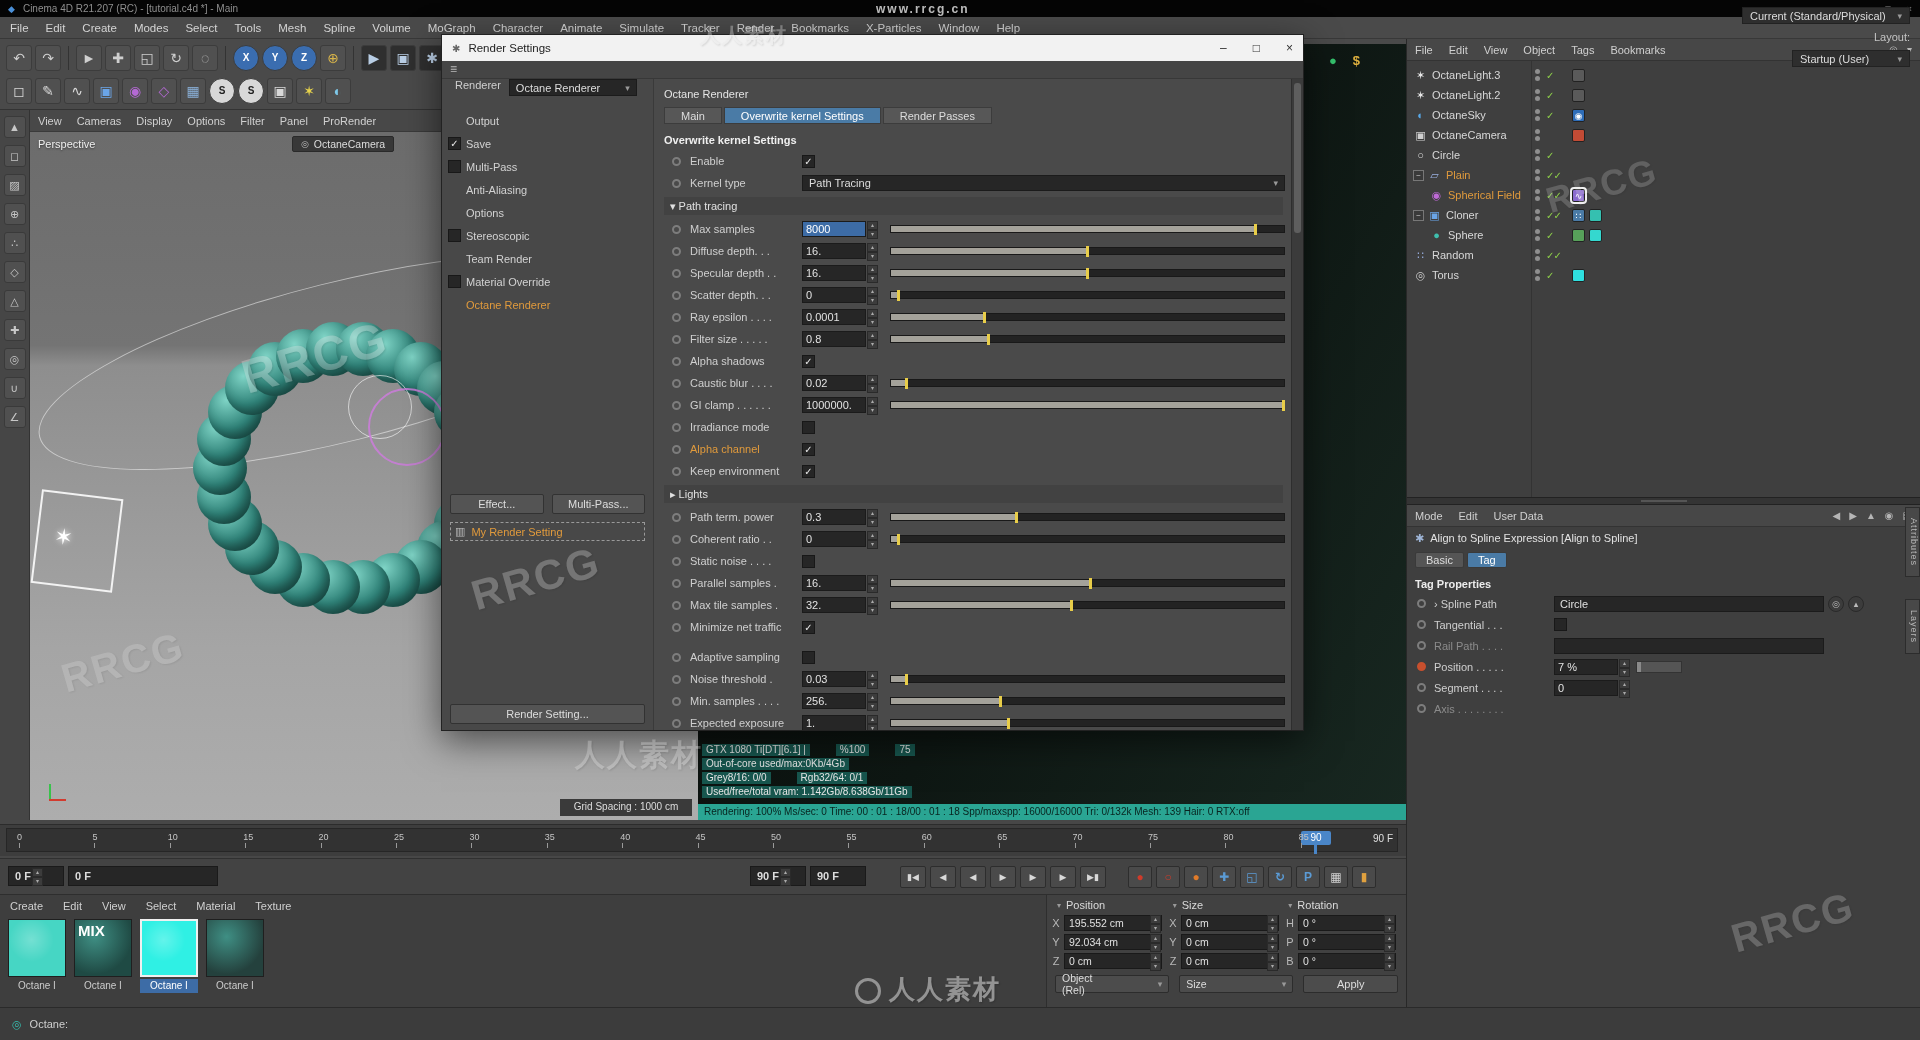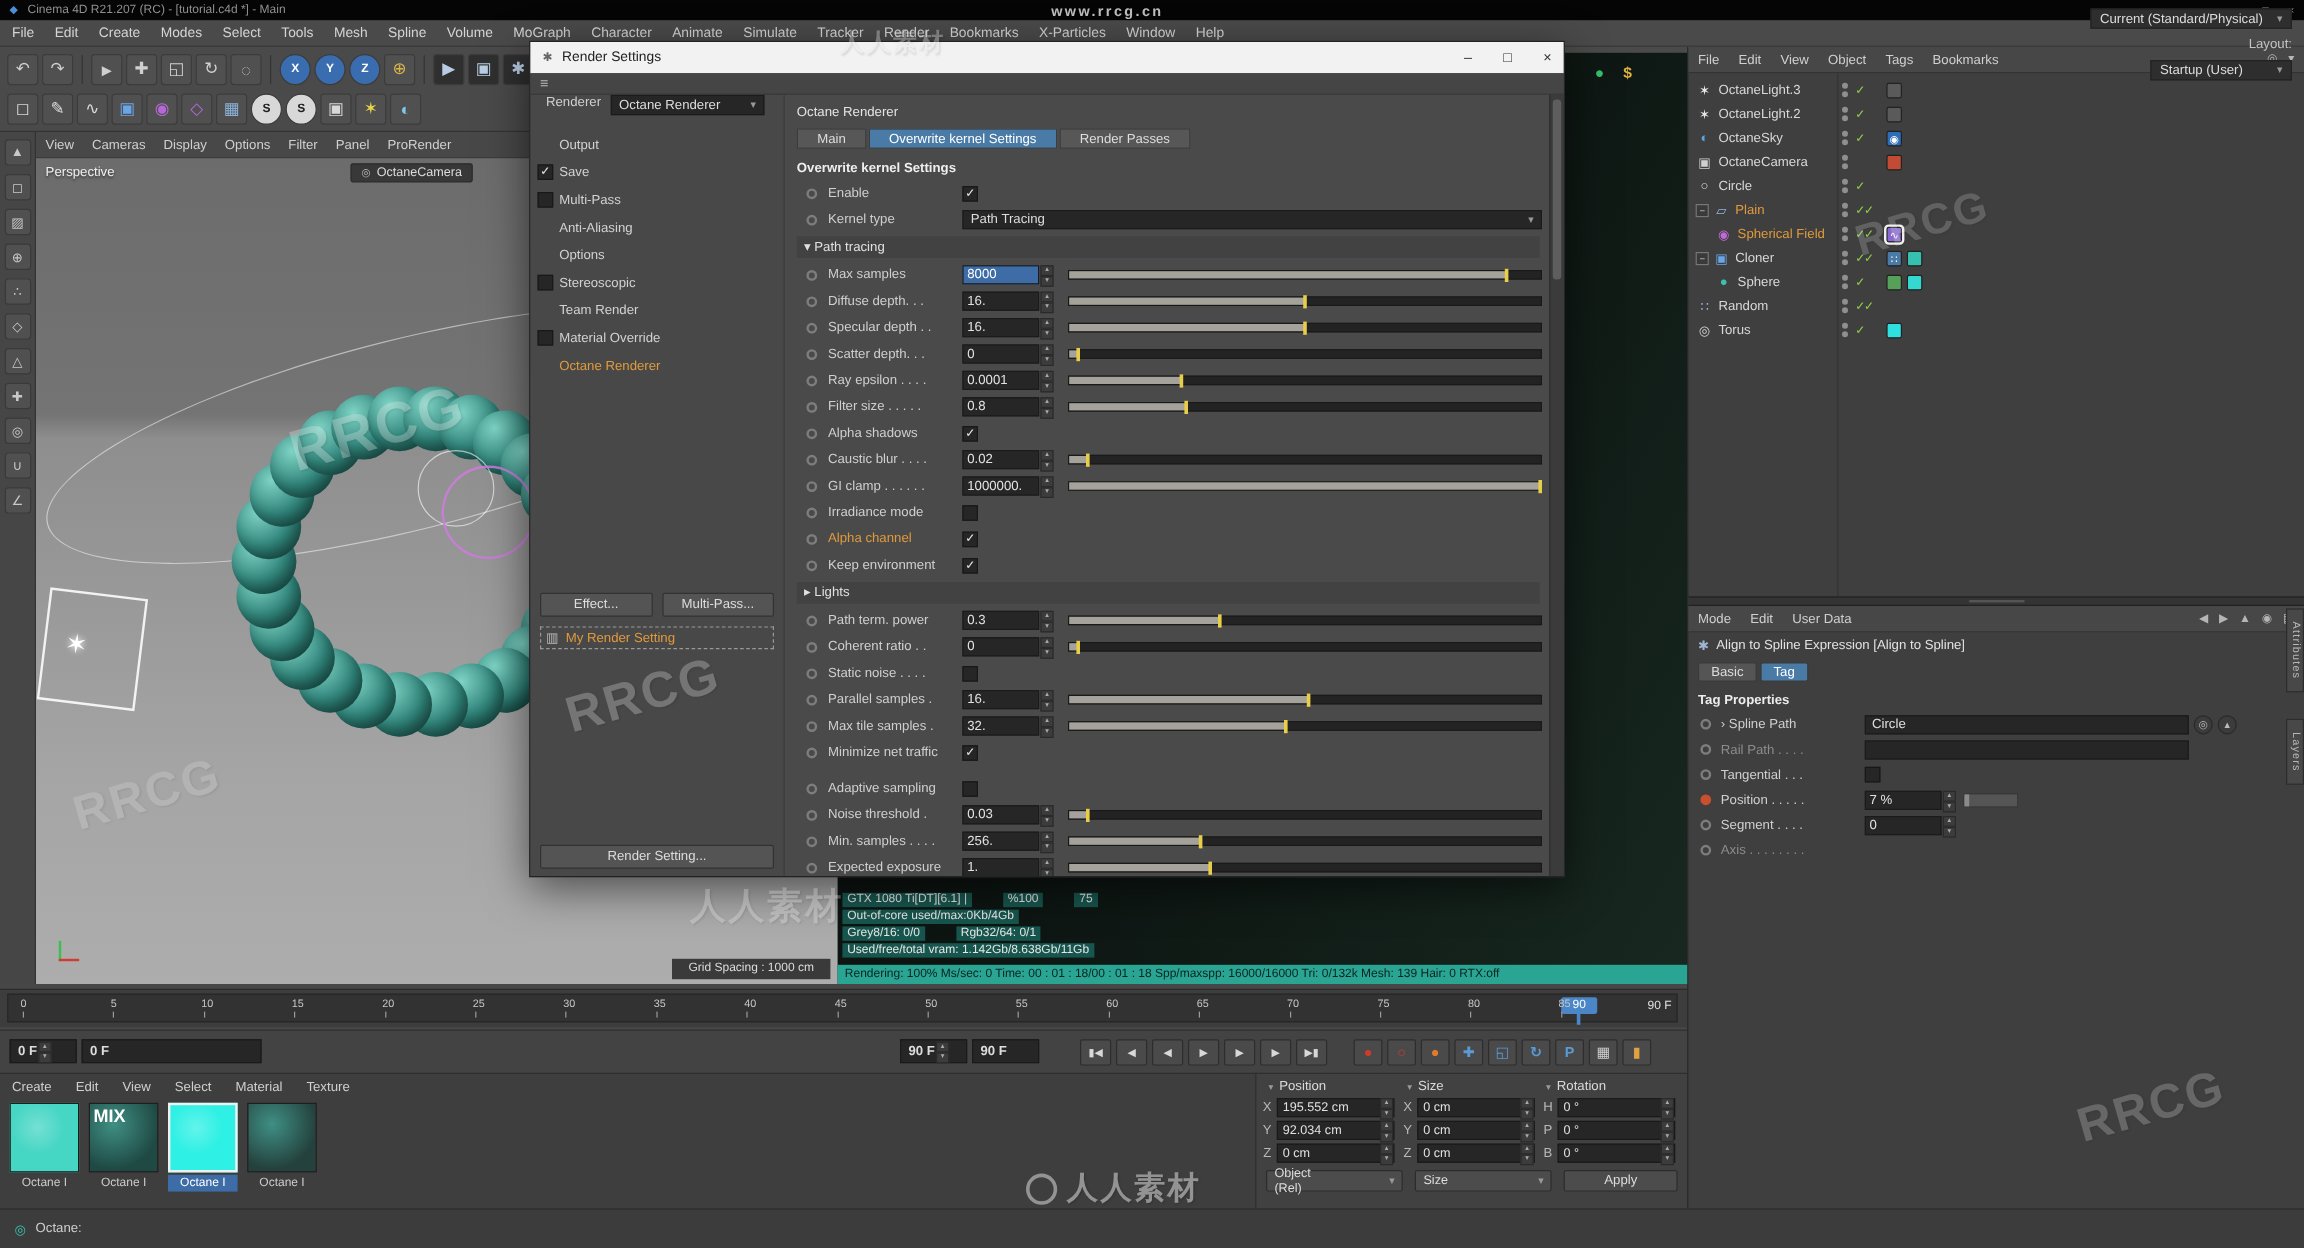--- a/index.html
+++ b/index.html
@@ -826,27 +826,27 @@
       <div id="am-rows">
           <div class="arow">
             <span class="adot"></span>
             <span class="alabel">› Spline Path</span>
             <span class="afield">Circle</span>
             <span class="aicon">◎</span>
             <span class="aicon">▴</span>
           </div>
           <div class="arow">
             <span class="adot"></span>
+            <span class="alabel">Tangential . . .</span>
+            <span class="cb"></span>
+          </div>
+          <div class="arow">
+            <span class="adot"></span>
             <span class="alabel dim">Rail Path . . . .</span>
             <span class="afield"></span>
-          </div>
-          <div class="arow">
-            <span class="adot"></span>
-            <span class="alabel">Tangential . . .</span>
-            <span class="cb"></span>
           </div>
           <div class="arow">
             <span class="adot keyed"></span>
             <span class="alabel">Position . . . . .</span>
             <span class="kval aval">7 %</span>
             <span class="kspin">
               <i>▴</i>
               <i>▾</i>
             </span>
             <span class="aslider">

